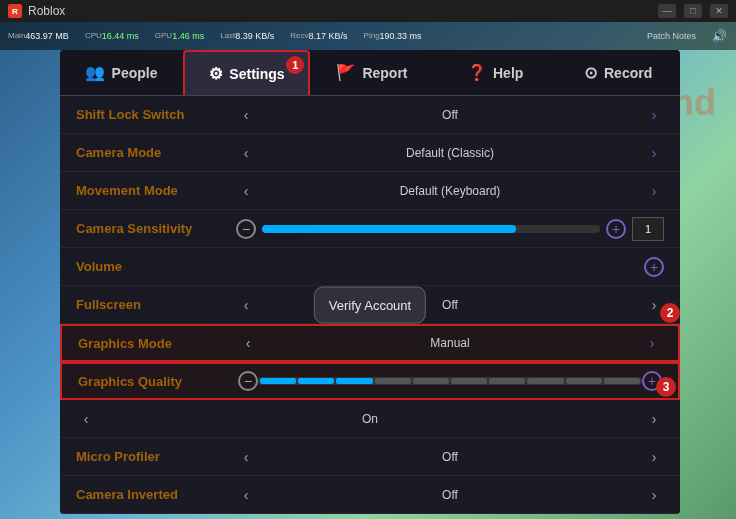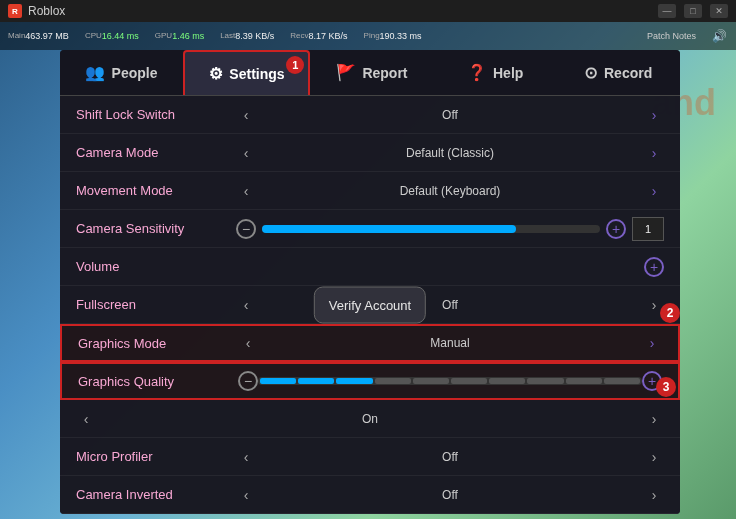--- a/index.html
+++ b/index.html
@@ -135,22 +135,22 @@
     .setting-row {
       display: flex;
       align-items: center;
       padding: 0 16px;
       height: 38px;
       border-bottom: 1px solid rgba(255,255,255,0.06);
       position: relative;
     }
     .setting-label {
       font-size: 13px;
-      font-weight: 400;
-      color: #f9a8d4;
+      font-weight: 700;
+      color: #a16207;
       width: 160px;
       flex-shrink: 0;
     }
     .setting-arrow-left {
       width: 20px; height: 20px;
       display: flex; align-items: center; justify-content: center;
       color: #aaa; font-size: 14px; cursor: pointer;
     }
     .setting-value {
       flex: 1;

